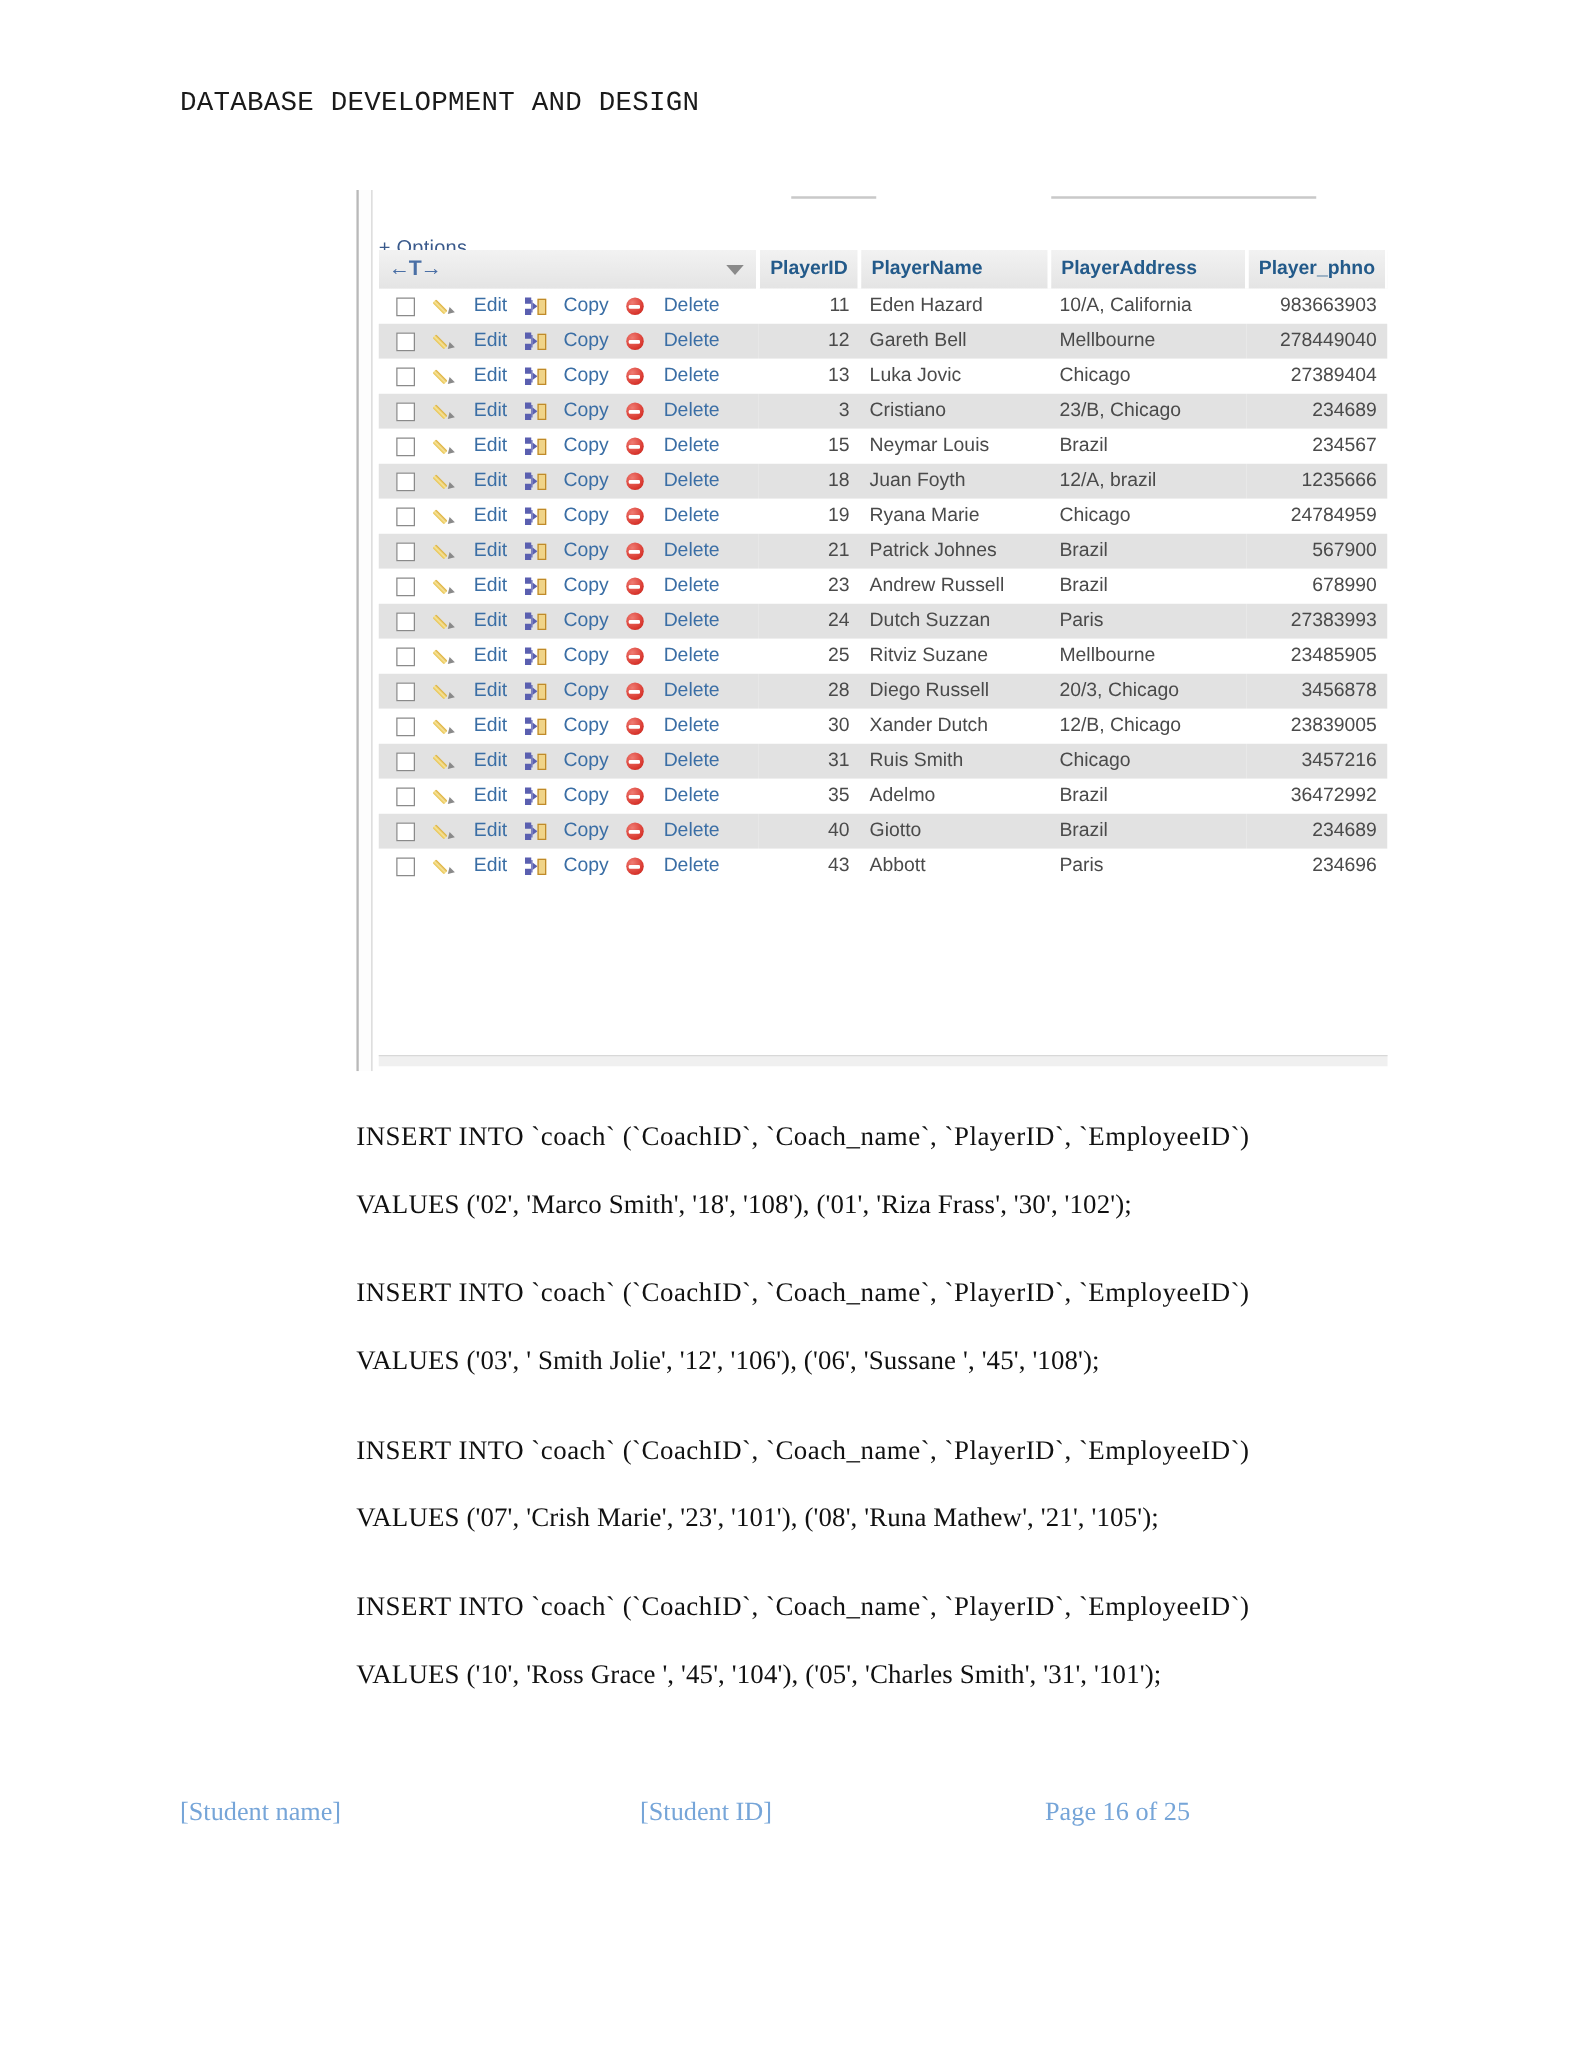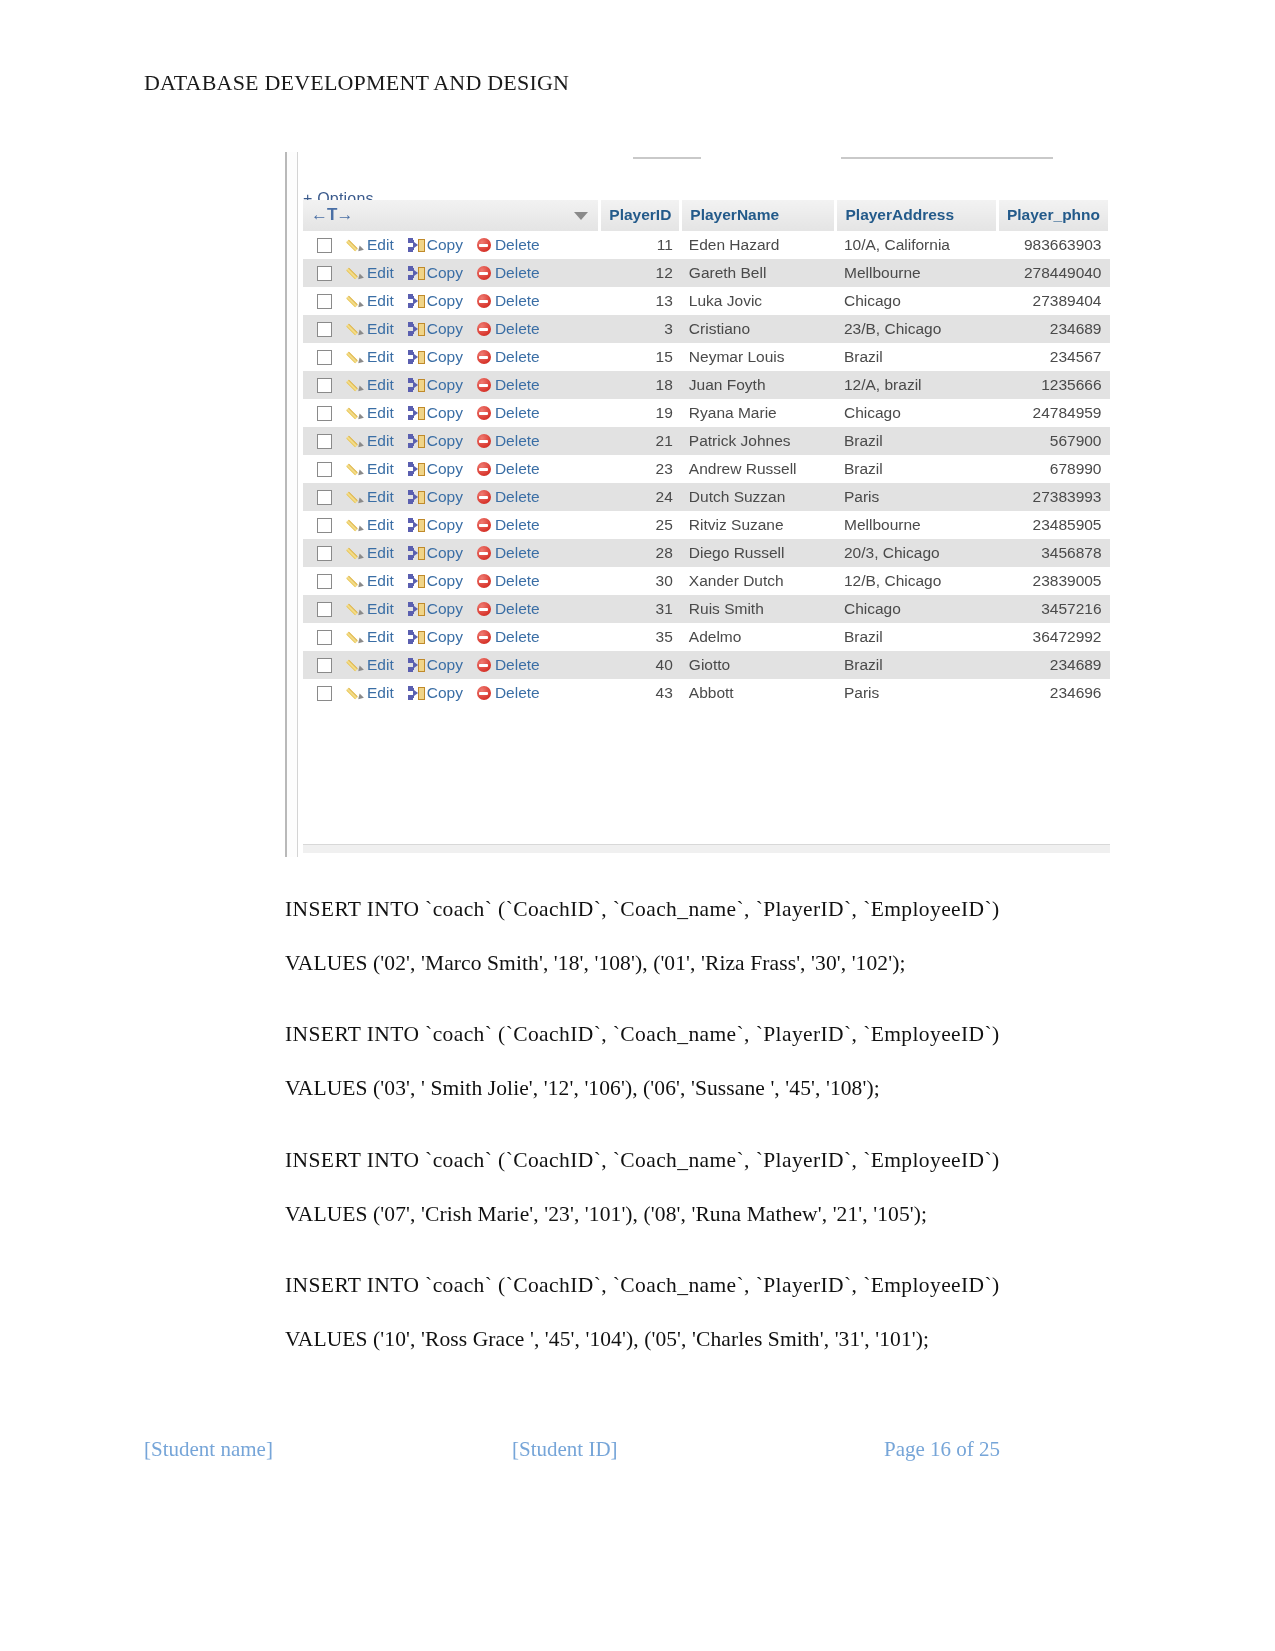--- a/index.html
+++ b/index.html
@@ -15,21 +15,21 @@
     font-family: "Liberation Serif", serif;
     color: #000000;
     overflow: hidden;
   }
 
   
   .page-header {
     position: absolute;
     left: 144px;
     top: 70px;
-    font-family: Liberation Serif, serif;
+    font-family: Liberation Mono, monospace;
     font-size: 22px;
     letter-spacing: 0.2px;
     color: #1a1a1a;
     white-space: nowrap;
   }
 
   
   .shot {
     position: absolute;
     left: 285px;
@@ -147,21 +147,21 @@
     width: 13px; height: 13px;
     border: 1px solid #8a8a8a;
     background: #ffffff;
     display: inline-block;
     margin: 0 16px 0 6px;
     flex: 0 0 auto;
   }
   .act {
     display: inline-flex;
     align-items: center;
-    gap: 4px;
+    gap: 16px;
     color: #3a6ea5;
     margin-right: 14px;
     font-size: 15.5px;
   }
   .act-label { color: #3a6ea5; }
 
   
   .ico-pencil {
     width: 15px; height: 15px;
     position: relative;
@@ -271,21 +271,21 @@
     top: 1437px;
     width: 990px;
     height: 32px;
     color: #76a5d8;
     font-family: "Liberation Serif", serif;
     font-size: 21px;
   }
   .footer > div { position: absolute; top: 0; white-space: nowrap; }
   .f-name { left: 0; }
   .f-id   { left: 368px; }
-  .f-page { left: 740px; }
+  .f-page { left: 692px; }
 </style>
 </head>
 <body>
 
 <div class="page-header">DATABASE DEVELOPMENT AND DESIGN</div>
 
 <div class="shot">
 
   <div class="shot-leftrail"></div>
 

